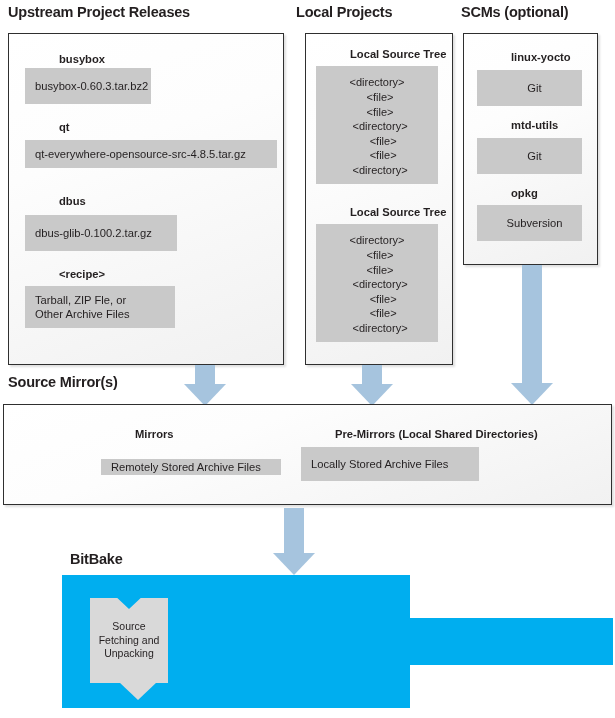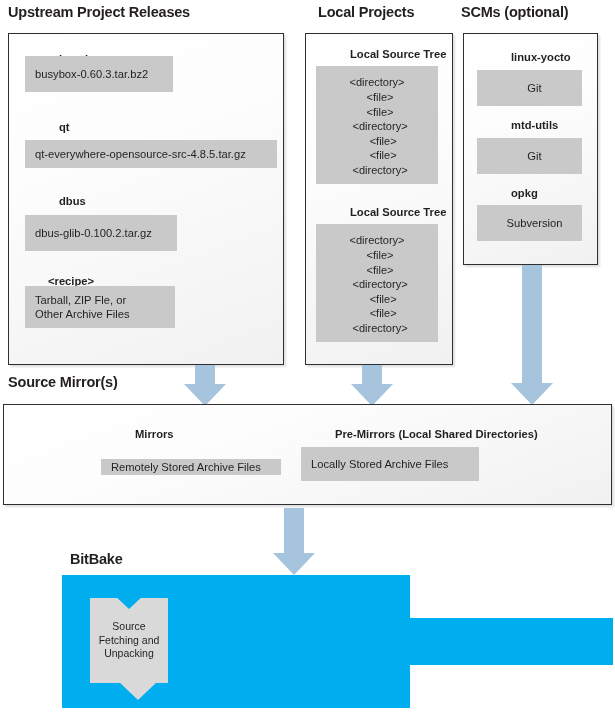--- a/index.html
+++ b/index.html
@@ -19,21 +19,21 @@
   
   .col-title {
     position: absolute;
     font-size: 14.5px;
     font-weight: bold;
     letter-spacing: -0.2px;
     color: #231f20;
     white-space: nowrap;
   }
   #title-upstream { left: 8px;   top: 4px; }
-  #title-local    { left: 318px; top: 4px; }
+  #title-local    { left: 296px; top: 4px; }
   #title-scms     { left: 461px; top: 4px; }
   #title-mirror   { left: 8px;   top: 374px; }
   #title-bitbake  { left: 70px;  top: 551px; }
 
   
   .panel {
     position: absolute;
     background: linear-gradient(160deg, #ffffff 0%, #fdfdfd 35%, #f1f1f1 100%);
     border: 1.3px solid #2f2f2f;
     box-sizing: border-box;
@@ -60,26 +60,26 @@
     display: flex;
     align-items: center;
     font-size: 11.2px;
     color: #231f20;
   }
   .gray-box.pad-l { padding-left: 10px; }
   .gray-box.center { justify-content: center; padding-left: 10px; }
 
   
   #lbl-busybox   { left: 25px; top: 53px; }
-  #box-busybox   { left: 25px; top: 56px;  width: 148px; height: 36px; }
+  #box-busybox   { left: 25px; top: 68px;  width: 126px; height: 36px; }
   #lbl-qt        { left: 25px; top: 121px; }
   #box-qt        { left: 25px; top: 140px; width: 252px; height: 28px; }
   #lbl-dbus      { left: 25px; top: 195px; }
   #box-dbus      { left: 25px; top: 215px; width: 152px; height: 36px; }
-  #lbl-recipe    { left: 14px; top: 268px; margin-top: 7px; }
+  #lbl-recipe    { left: 25px; top: 268px; }
   #box-recipe    { left: 25px; top: 286px; width: 150px; height: 42px;
                    align-items: center; line-height: 1.28; }
 
   
   #lbl-tree1 { left: 316px; top: 48px;  }
   #box-tree1 { left: 316px; top: 66px;  width: 122px; height: 118px; }
   #lbl-tree2 { left: 316px; top: 206px; }
   #box-tree2 { left: 316px; top: 224px; width: 122px; height: 118px; }
   .tree {
     display: block;

